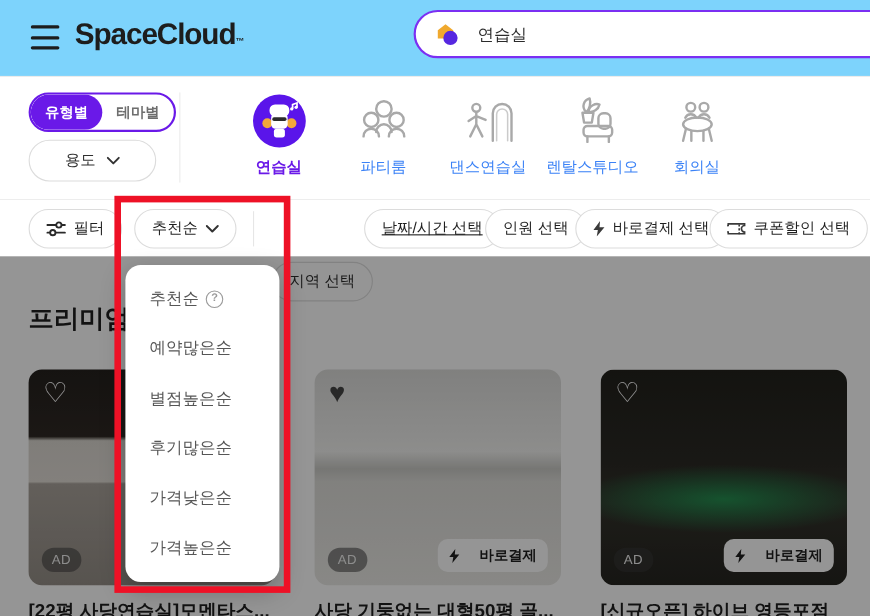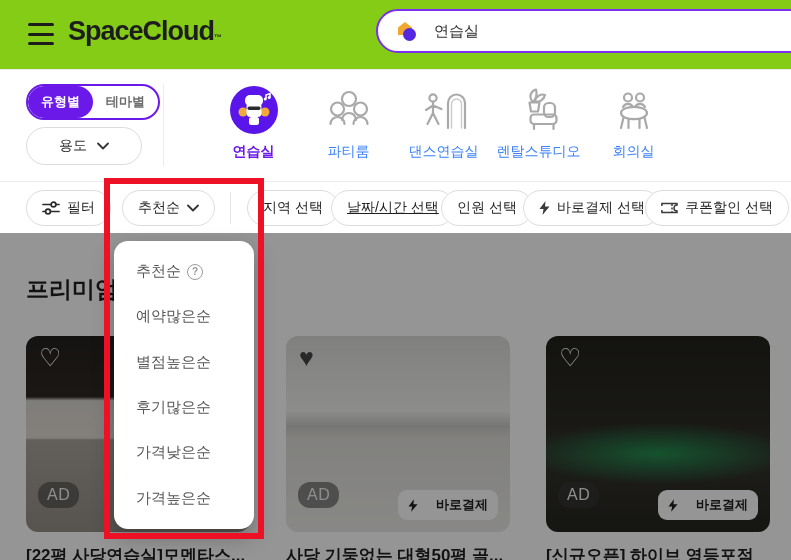--- a/index.html
+++ b/index.html
@@ -1,21 +1,21 @@
 <!DOCTYPE html>
 <html><head>
 <meta charset="utf-8">
 <style>
   * { margin:0; padding:0; box-sizing:border-box; }
   html,body { background:#fff; }
   body { font-family:"Liberation Sans","DejaVu Sans",sans-serif; }
   .stage { position:relative; width:791px; height:560px; background:#fff; overflow:hidden; }
 
   
-  .header { position:absolute; top:0; left:0; width:100%; height:70px; background:#84cc16; border-bottom:1px solid #ececec; }
+  .header { position:absolute; top:0; left:0; width:100%; height:70px; background:#7dd3fc; border-bottom:1px solid #ececec; }
   .hamburger { position:absolute; left:28px; top:23px; width:26px; height:22px; display:flex; flex-direction:column; justify-content:space-between; cursor:pointer; }
   .hamburger span { display:block; height:3px; background:#1c1c1c; border-radius:2px; }
   .logo { position:absolute; left:68px; top:16px; font-size:27px; font-weight:800; color:#1d1d1d; letter-spacing:-1px; cursor:pointer; }
   .logo .tm { font-size:8px; font-weight:700; vertical-align:baseline; color:#1d1d1d; }
   .searchbar { position:absolute; left:376px; top:9px; width:470px; height:44px; border:2px solid #7b2ff2; border-radius:24px; background:#fff; display:flex; align-items:center; padding-left:16px; gap:14px; cursor:text; }
   .searchbar .query { font-size:15px; color:#2b2b2b; }
 
   
   .catsec { position:absolute; top:70px; left:0; width:100%; height:112px; background:#fff; border-bottom:1px solid #ececec;text-align:center; }
   .seg-toggle { position:absolute; left:26px; top:14px; height:36px; border:2px solid #6a19e8; border-radius:20px; display:inline-flex; align-items:center; background:#fff; overflow:hidden; }
@@ -43,21 +43,21 @@
   .section-title { position:absolute; left:26px; top:274px; font-size:23px; font-weight:800; color:#121212; }
   .card { position:absolute; top:336px; width:224px; cursor:pointer; }
   .card .photo { position:relative; width:224px; height:196px; border-radius:12px; overflow:hidden; }
   .photo.p1 { background:linear-gradient(180deg,#171310 0%,#221b16 31%,#d8d4cd 33%,#ded9d2 52%,#a49d95 53%,#8f8880 100%); }
   .photo.p2 { background:linear-gradient(180deg,#d9d9d7 0%,#f0f0ee 38%,#c7c7c3 46%,#dbdad6 52%,#e8e7e3 100%); }
   .photo.p3 { background:radial-gradient(ellipse 85% 22% at 50% 60%, rgba(15,200,95,0.6), rgba(0,0,0,0) 72%),
                          linear-gradient(180deg,#14130e 0%,#1e1d17 44%,#26251e 62%,#181712 100%); }
   .heart { position:absolute; left:13px; top:9px; font-size:25px; line-height:1; cursor:pointer; }
   .heart.outline { color:#ffffff; }
   .heart.filled { color:#3a3a3a; }
-  .ad-badge { position:absolute; left:12px; bottom:24px; background:rgba(45,45,45,0.55); color:#f0f0f0; font-size:16px; padding:4px 9px; border-radius:12px; letter-spacing:0.5px; }
+  .ad-badge { position:absolute; left:12px; bottom:12px; background:rgba(45,45,45,0.55); color:#f0f0f0; font-size:12px; padding:4px 9px; border-radius:12px; letter-spacing:0.5px; }
   .instant-badge { position:absolute; right:12px; bottom:12px; background:#fff; border-radius:9px; padding:6px 10px; font-size:13px; font-weight:700; color:#111; display:inline-flex; align-items:center; gap:18px; }
   .card .ctitle { margin-top:12px; font-size:17px; font-weight:700; color:#111; white-space:nowrap; overflow:hidden; }
 
   
   .dropdown { position:absolute; left:114px; top:241px; width:140px; height:288px; background:#fff; border-radius:14px; box-shadow:0 8px 22px rgba(0,0,0,0.25); z-index:10; padding:8px 0; display:flex; flex-direction:column; }
   .dd-item { flex:1; display:flex; align-items:center; gap:6px; padding-left:22px; font-size:15px; color:#565656; cursor:pointer; }
   .help-circle { width:16px; height:16px; border:1.3px solid #9a9a9a; border-radius:50%; color:#9a9a9a; font-size:10px; font-weight:700; display:inline-flex; align-items:center; justify-content:center; cursor:pointer; }
 
   
   .annotation { position:absolute; left:104px; top:178px; width:160px; height:361px; border:6px solid #ee1126; z-index:15; pointer-events:none; }
@@ -185,21 +185,21 @@
     </div>
     <div class="pill" style="left:122px;">
       <span>추천순</span>
       <span>
         <svg width="12" height="8" viewBox="0 0 12 8">
             <polyline points="1,1.5 6,6.5 11,1.5" fill="none" stroke="#333" stroke-width="1.8" stroke-linecap="round" stroke-linejoin="round"></polyline>
           </svg>
       </span>
     </div>
     <div class="fb-divider"></div>
-    <div class="pill" style="left:247px;">
+    <div class="pill" style="left:247px;margin-top:48px;">
       <span>지역 선택</span>
     </div>
     <div class="pill" style="left:331px;text-decoration:underline;">
       <span>날짜/시간 선택</span>
     </div>
     <div class="pill" style="left:441px;">
       <span>인원 선택</span>
     </div>
     <div class="pill" style="left:523px;">
       <span>

